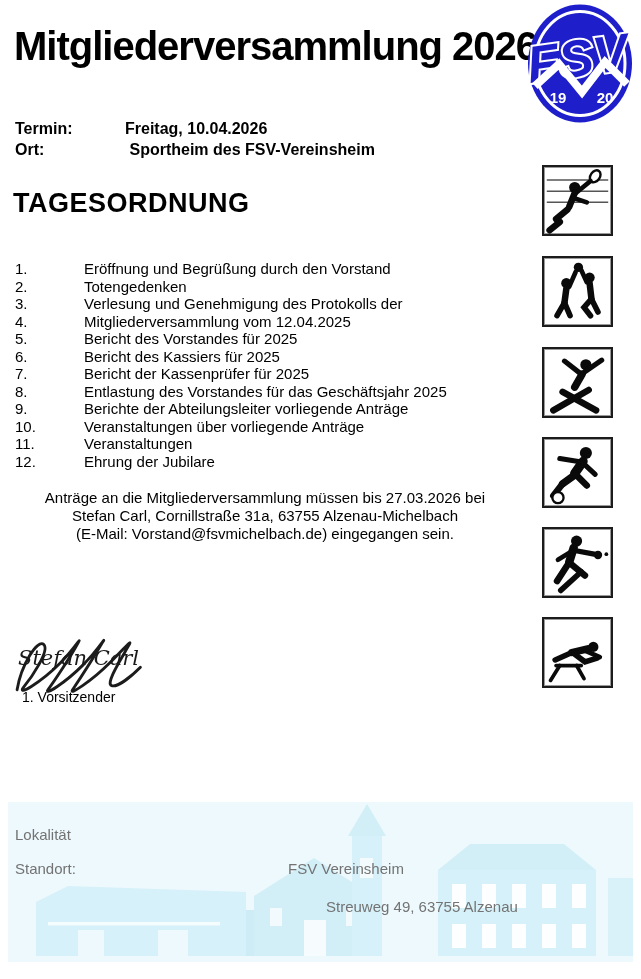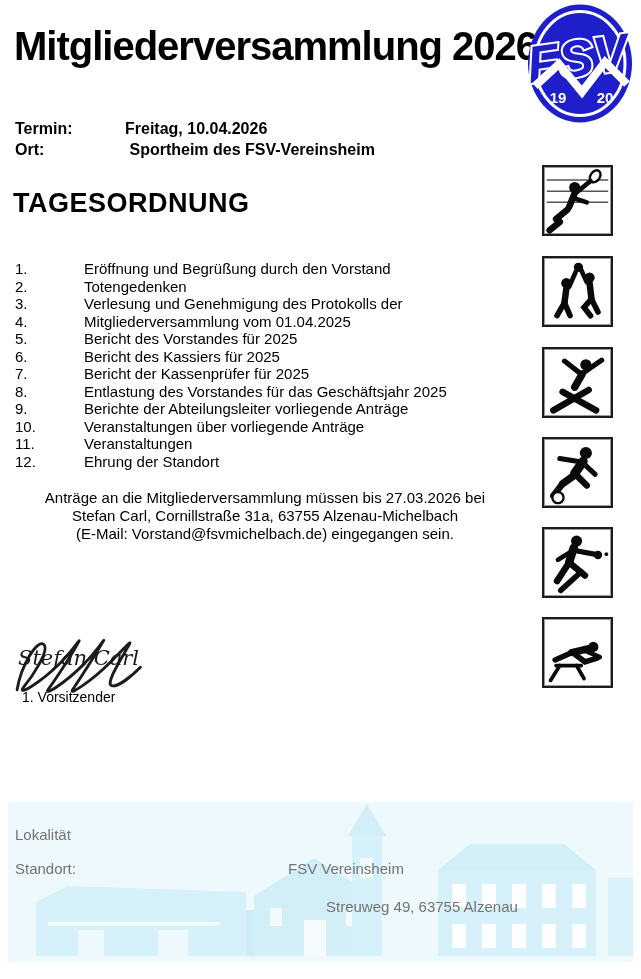--- a/index.html
+++ b/index.html
@@ -73,21 +73,21 @@
     <div class="agenda-row">
         <span class="agenda-num">2.</span>
         <span>Totengedenken</span>
       </div>
     <div class="agenda-row">
         <span class="agenda-num">3.</span>
         <span>Verlesung und Genehmigung des Protokolls der</span>
       </div>
     <div class="agenda-row">
         <span class="agenda-num">4.</span>
-        <span>Mitgliederversammlung vom 01.04.2025</span>
+        <span>Mitgliederversammlung vom 12.04.2025</span>
       </div>
     <div class="agenda-row">
         <span class="agenda-num">5.</span>
         <span>Bericht des Vorstandes für 2025</span>
       </div>
     <div class="agenda-row">
         <span class="agenda-num">6.</span>
         <span>Bericht des Kassiers für 2025</span>
       </div>
     <div class="agenda-row">
@@ -105,21 +105,21 @@
     <div class="agenda-row">
         <span class="agenda-num">10.</span>
         <span>Veranstaltungen über vorliegende Anträge</span>
       </div>
     <div class="agenda-row">
         <span class="agenda-num">11.</span>
         <span>Veranstaltungen</span>
       </div>
     <div class="agenda-row">
         <span class="agenda-num">12.</span>
-        <span>Ehrung der Standort</span>
+        <span>Ehrung der Jubilare</span>
       </div>
   </div>
 
   <div class="abs note">
     <div>Anträge an die Mitgliederversammlung müssen bis 27.03.2026 bei</div>
     <div>Stefan Carl, Cornillstraße 31a, 63755 Alzenau-Michelbach</div>
     <div>(E-Mail: Vorstand@fsvmichelbach.de) eingegangen sein.</div>
   </div>
 
   <div class="abs sig-wrap">

